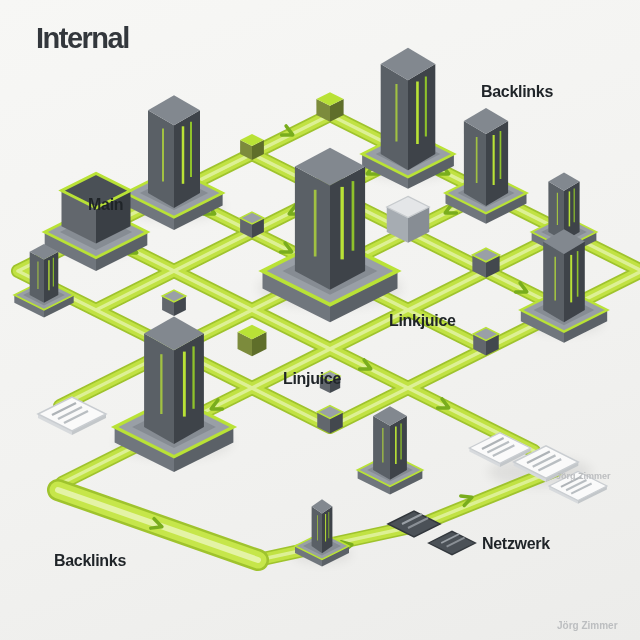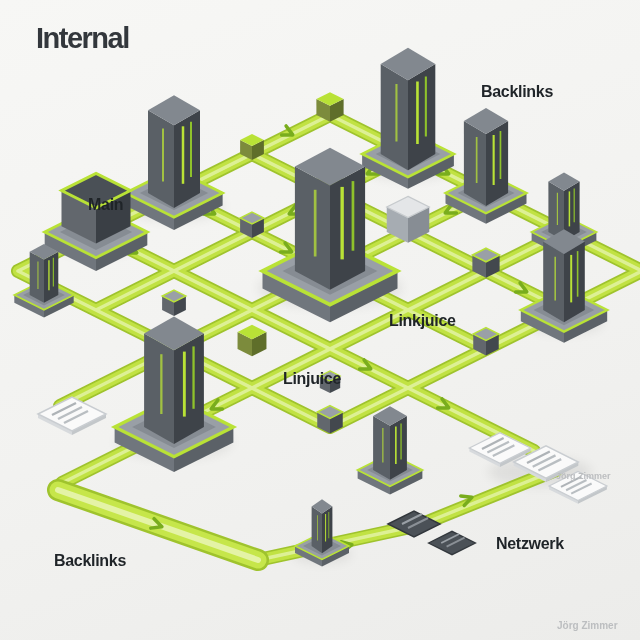--- a/index.html
+++ b/index.html
@@ -16,21 +16,21 @@
   }
   .lbl{
     position:absolute;font-size:16px;font-weight:700;color:#1f2428;
     letter-spacing:-0.3px;white-space:nowrap;
   }
   .lbl-backlinks-top{left:481px;top:83px;}
   .lbl-main{left:88px;top:196px;}
   .lbl-linkjuice{left:389px;top:312px;}
   .lbl-linjuice{left:283px;top:370px;}
   .lbl-backlinks-bottom{left:54px;top:552px;}
-  .lbl-netzwerk{left:496px;top:535px;}
+  .lbl-netzwerk{left:482px;top:535px;}
   .wm{position:absolute;font-size:10px;font-weight:700;color:#bcbec0;white-space:nowrap;}
   .wm-side{left:556px;top:471px;font-size:9px;}
   .wm-bottom{left:557px;top:620px;}
   .p-edge{stroke:#9fc32d;stroke-width:14;fill:none;stroke-linecap:round;stroke-linejoin:round;}
   .p-main{stroke:#c1e243;stroke-width:10.5;fill:none;stroke-linecap:round;stroke-linejoin:round;}
   .p-core{stroke:#e0f29e;stroke-width:3.5;fill:none;stroke-linecap:round;stroke-linejoin:round;opacity:.9;}
   .b-edge{stroke:#9fc32d;stroke-width:22;fill:none;stroke-linecap:round;}
   .b-main{stroke:#c6e64a;stroke-width:17;fill:none;stroke-linecap:round;}
   .b-core{stroke:#e4f3a6;stroke-width:6;fill:none;stroke-linecap:round;}
 </style>

